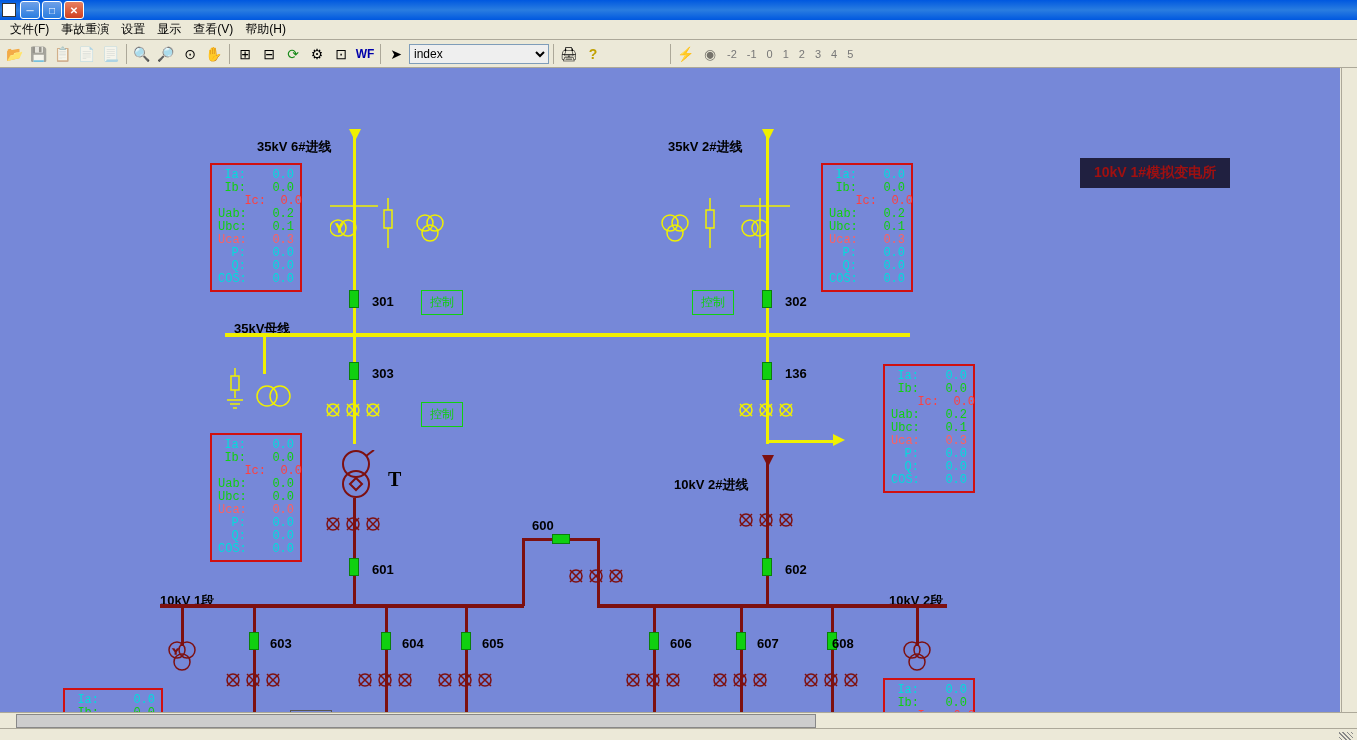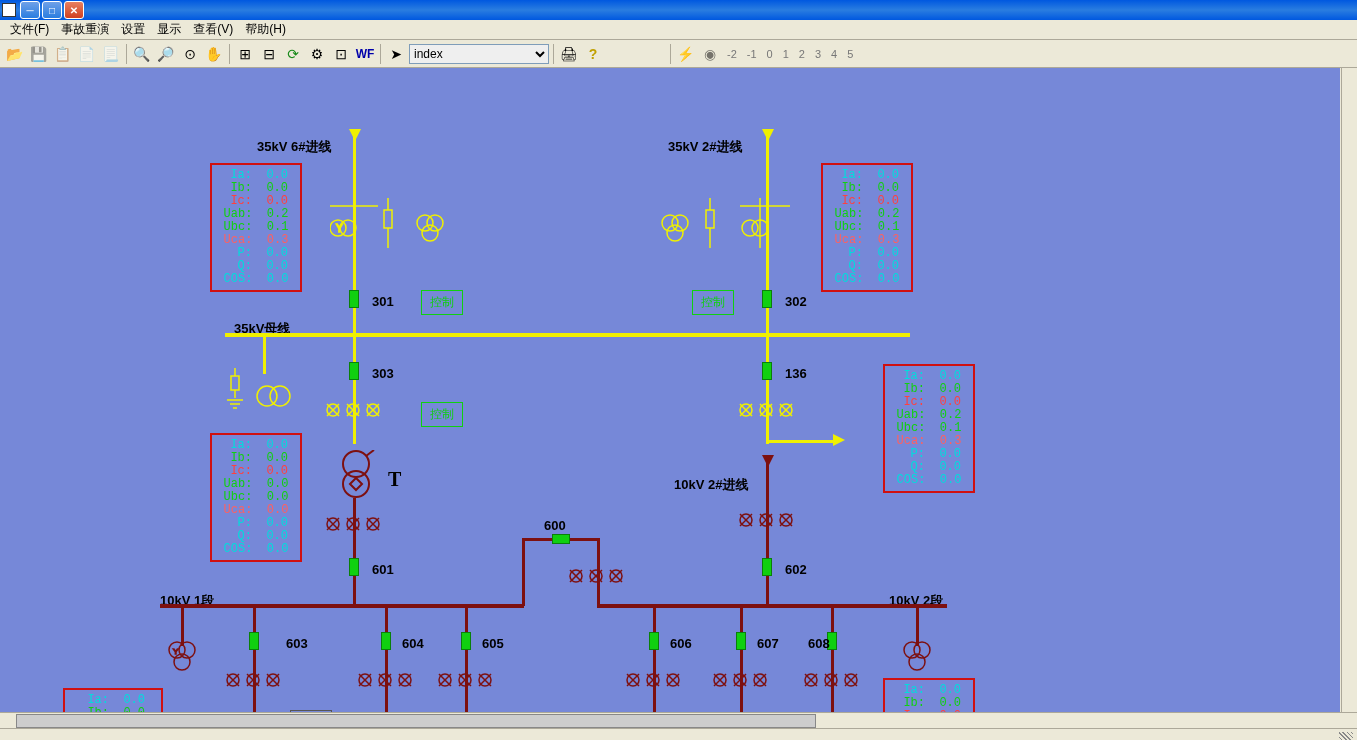--- a/index.html
+++ b/index.html
@@ -26,26 +26,26 @@
   
   .scrollbar-v { position: absolute; right: 0; top: 0; width: 16px; height: 100%; background: #ece9d8; border-left: 1px solid #aca899; }
   .scrollbar-h { position: absolute; bottom: 0; left: 0; width: 100%; height: 16px; background: #ece9d8; border-top: 1px solid #aca899; display: flex; align-items: center; }
   .sb-thumb-h { height: 14px; width: 800px; background: #cdcdcd; border: 1px solid #888; margin-left: 16px; }
   
   .statusbar { height: 20px; background: #ece9d8; border-top: 1px solid #aca899; display: flex; align-items: center; justify-content: flex-end; padding: 0 4px; }
   .grip { width: 14px; height: 14px; background: repeating-linear-gradient(45deg, #888, #888 1px, transparent 1px, transparent 3px); }
   
   
   .databox { position: absolute; border: 2px solid #d01010; padding: 4px 6px; font-family: "Courier New", monospace; font-size: 12px; line-height: 13px; }
-  .databox .row { display: flex; justify-content: center; gap: 8px; }
+  .databox .row { display: flex; justify-content: space-between; gap: 8px; }
   .databox .row span:first-child { min-width: 28px; text-align: right; }
   .databox .row span:last-child { min-width: 28px; text-align: right; }
   .c-cyan { color: #00dddd; }
   .c-green { color: #10d010; }
-  .c-red { color: #ff4040; }
+  .c-red { color: #ff4040; margin-left: 20px; }
   .c-lred { color: #ff6060; }
   
   .label { position: absolute; color: #000; font-weight: bold; font-size: 13px; }
   .ctrl-btn { position: absolute; border: 1px solid #10d010; color: #10d010; padding: 3px 8px; font-size: 12px; cursor: pointer; }
   .breaker { position: absolute; width: 10px; height: 18px; background: #10d010; border: 1px solid #0a800a; cursor: pointer; }
   .breaker-h { position: absolute; width: 18px; height: 10px; background: #10d010; border: 1px solid #0a800a; cursor: pointer; }
   
   .line-h { position: absolute; height: 3px; }
   .line-v { position: absolute; width: 3px; }
   .yellow-line { background: #f0f000; }
@@ -112,20 +112,21 @@
   <div class="tb-num">1</div>
   <div class="tb-num">2</div>
   <div class="tb-num">3</div>
   <div class="tb-num">4</div>
   <div class="tb-num">5</div>
 </div>
 
 <div class="canvas-wrap">
 <div class="canvas">
 
+  <div class="station-label" style="left:1080px;top:90px">10kV 1#模拟变电所</div>
 
   <div class="label" style="left:257px;top:70px">35kV 6#进线</div>
   <div class="label" style="left:668px;top:70px">35kV 2#进线</div>
   <div class="label" style="left:234px;top:252px">35kV母线</div>
   <div class="label t-label" style="left:388px;top:400px">T</div>
   <div class="label" style="left:674px;top:408px">10kV 2#进线</div>
   <div class="label" style="left:160px;top:524px">10kV 1段</div>
   <div class="label" style="left:889px;top:524px">10kV 2段</div>
 
   <div class="line-v yellow-line" style="left:353px;top:62px;height:205px"></div>
@@ -460,21 +461,21 @@
           <circle cx="48" cy="12" r="6"></circle>
           <line x1="42" y1="6" x2="54" y2="18"></line>
           <line x1="42" y1="18" x2="54" y2="6"></line>
         </g>
   </svg>
 
   <div class="line-v darkred-line" style="left:522px;top:472px;height:66px"></div>
   <div class="line-v darkred-line" style="left:597px;top:472px;height:66px"></div>
   <div class="line-h darkred-line" style="left:522px;top:470px;width:78px"></div>
   <div class="breaker-h" style="left:552px;top:466px"></div>
-  <div class="label" style="left:544px;top:450px">600</div>
+  <div class="label" style="left:532px;top:450px">600</div>
   <svg style="position:absolute;left:568px;top:496px" width="60" height="24">
     <g stroke="#7d1010" stroke-width="1.5" fill="none">
           <circle cx="8" cy="12" r="6"></circle>
           <line x1="2" y1="6" x2="14" y2="18"></line>
           <line x1="2" y1="18" x2="14" y2="6"></line>
           <circle cx="28" cy="12" r="6"></circle>
           <line x1="22" y1="6" x2="34" y2="18"></line>
           <line x1="22" y1="18" x2="34" y2="6"></line>
           <circle cx="48" cy="12" r="6"></circle>
           <line x1="42" y1="6" x2="54" y2="18"></line>
@@ -493,31 +494,31 @@
   <div class="line-v darkred-line" style="left:181px;top:538px;height:40px"></div>
   <div class="line-v darkred-line" style="left:253px;top:538px;height:160px"></div>
   <div class="line-v darkred-line" style="left:385px;top:538px;height:160px"></div>
   <div class="line-v darkred-line" style="left:465px;top:538px;height:160px"></div>
   <div class="line-v darkred-line" style="left:653px;top:538px;height:160px"></div>
   <div class="line-v darkred-line" style="left:740px;top:538px;height:160px"></div>
   <div class="line-v darkred-line" style="left:831px;top:538px;height:160px"></div>
   <div class="line-v darkred-line" style="left:916px;top:538px;height:40px"></div>
 
   <div class="breaker" style="left:249px;top:564px"></div>
-  <div class="label" style="left:286px;top:568px">603</div>
+  <div class="label" style="left:270px;top:568px">603</div>
   <div class="breaker" style="left:381px;top:564px"></div>
   <div class="label" style="left:402px;top:568px">604</div>
   <div class="breaker" style="left:461px;top:564px"></div>
   <div class="label" style="left:482px;top:568px">605</div>
   <div class="breaker" style="left:649px;top:564px"></div>
   <div class="label" style="left:670px;top:568px">606</div>
   <div class="breaker" style="left:736px;top:564px"></div>
   <div class="label" style="left:757px;top:568px">607</div>
   <div class="breaker" style="left:827px;top:564px"></div>
-  <div class="label" style="left:808px;top:568px">608</div>
+  <div class="label" style="left:832px;top:568px">608</div>
 
   <svg style="position:absolute;left:167px;top:572px" width="30" height="34">
     <g stroke="#7d1010" stroke-width="1.5" fill="none">
           <circle cx="10" cy="10" r="8"></circle>
           <circle cx="20" cy="10" r="8"></circle>
           <circle cx="15" cy="22" r="8"></circle>
           <text x="6" y="14" font-size="8" fill="#7d1010">Y</text>
         </g>
   </svg>
   <svg style="position:absolute;left:902px;top:572px" width="30" height="34">

